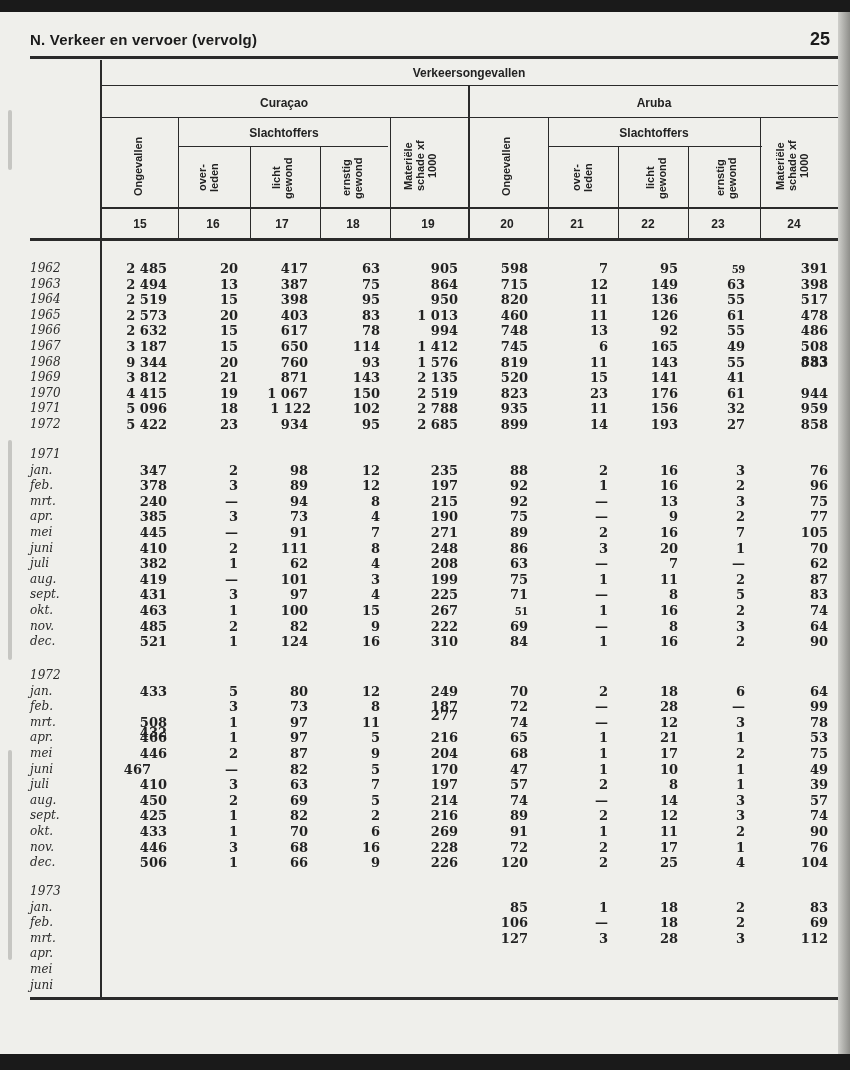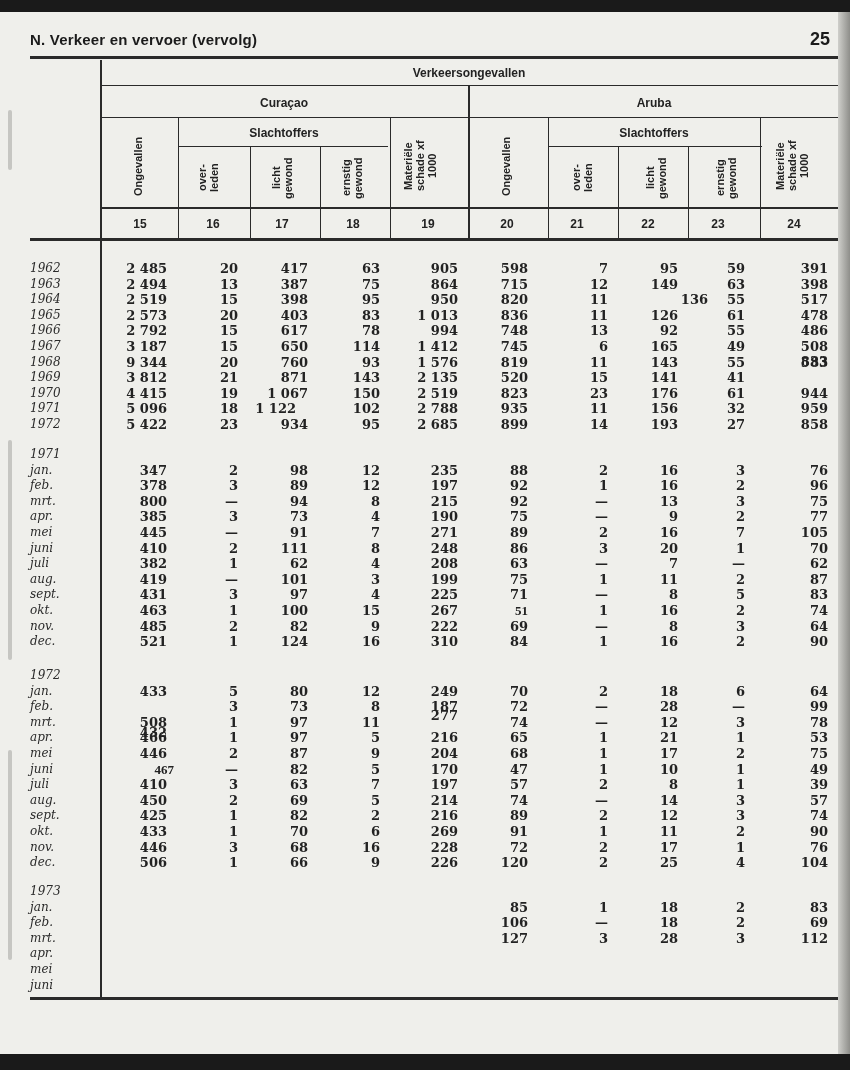--- a/index.html
+++ b/index.html
@@ -78,57 +78,57 @@
 <div id="body-rows">
     <div class="rowlabel" style="top: 261px;">1962</div>
     <div class="cell" style="top: 261px; left: 107px; width: 60px;">2 485</div>
     <div class="cell" style="top: 261px; left: 178px; width: 60px;">20</div>
     <div class="cell" style="top: 261px; left: 248px; width: 60px;">417</div>
     <div class="cell" style="top: 261px; left: 320px; width: 60px;">63</div>
     <div class="cell" style="top: 261px; left: 398px; width: 60px;">905</div>
     <div class="cell" style="top: 261px; left: 468px; width: 60px;">598</div>
     <div class="cell" style="top: 261px; left: 548px; width: 60px;">7</div>
     <div class="cell" style="top: 261px; left: 618px; width: 60px;">95</div>
-    <div class="cell" style="top: 261px; left: 685px; width: 60px;">59</div>
+    <div class="cell" style="top: 261px; left: 685px; width: 60px; font-family: Liberation Serif, serif;">59</div>
     <div class="cell" style="top: 261px; left: 768px; width: 60px;">391</div>
     <div class="rowlabel" style="top: 276.6px;">1963</div>
     <div class="cell" style="top: 276.6px; left: 107px; width: 60px;">2 494</div>
     <div class="cell" style="top: 276.6px; left: 178px; width: 60px;">13</div>
     <div class="cell" style="top: 276.6px; left: 248px; width: 60px;">387</div>
     <div class="cell" style="top: 276.6px; left: 320px; width: 60px;">75</div>
     <div class="cell" style="top: 276.6px; left: 398px; width: 60px;">864</div>
     <div class="cell" style="top: 276.6px; left: 468px; width: 60px;">715</div>
     <div class="cell" style="top: 276.6px; left: 548px; width: 60px;">12</div>
     <div class="cell" style="top: 276.6px; left: 618px; width: 60px;">149</div>
     <div class="cell" style="top: 276.6px; left: 685px; width: 60px;">63</div>
     <div class="cell" style="top: 276.6px; left: 768px; width: 60px;">398</div>
     <div class="rowlabel" style="top: 292.2px;">1964</div>
     <div class="cell" style="top: 292.2px; left: 107px; width: 60px;">2 519</div>
     <div class="cell" style="top: 292.2px; left: 178px; width: 60px;">15</div>
     <div class="cell" style="top: 292.2px; left: 248px; width: 60px;">398</div>
     <div class="cell" style="top: 292.2px; left: 320px; width: 60px;">95</div>
     <div class="cell" style="top: 292.2px; left: 398px; width: 60px;">950</div>
     <div class="cell" style="top: 292.2px; left: 468px; width: 60px;">820</div>
     <div class="cell" style="top: 292.2px; left: 548px; width: 60px;">11</div>
-    <div class="cell" style="top: 292.2px; left: 648px; width: 60px;">136</div>
+    <div class="cell" style="top: 292.2px; left: 618px; width: 60px;">136</div>
     <div class="cell" style="top: 292.2px; left: 685px; width: 60px;">55</div>
     <div class="cell" style="top: 292.2px; left: 768px; width: 60px;">517</div>
     <div class="rowlabel" style="top: 307.8px;">1965</div>
     <div class="cell" style="top: 307.8px; left: 107px; width: 60px;">2 573</div>
     <div class="cell" style="top: 307.8px; left: 178px; width: 60px;">20</div>
     <div class="cell" style="top: 307.8px; left: 248px; width: 60px;">403</div>
     <div class="cell" style="top: 307.8px; left: 320px; width: 60px;">83</div>
     <div class="cell" style="top: 307.8px; left: 398px; width: 60px;">1 013</div>
-    <div class="cell" style="top: 307.8px; left: 468px; width: 60px;">836</div>
+    <div class="cell" style="top: 307.8px; left: 468px; width: 60px;">460</div>
     <div class="cell" style="top: 307.8px; left: 548px; width: 60px;">11</div>
     <div class="cell" style="top: 307.8px; left: 618px; width: 60px;">126</div>
     <div class="cell" style="top: 307.8px; left: 685px; width: 60px;">61</div>
     <div class="cell" style="top: 307.8px; left: 768px; width: 60px;">478</div>
     <div class="rowlabel" style="top: 323.4px;">1966</div>
-    <div class="cell" style="top: 323.4px; left: 107px; width: 60px;">2 792</div>
+    <div class="cell" style="top: 323.4px; left: 107px; width: 60px;">2 632</div>
     <div class="cell" style="top: 323.4px; left: 178px; width: 60px;">15</div>
     <div class="cell" style="top: 323.4px; left: 248px; width: 60px;">617</div>
     <div class="cell" style="top: 323.4px; left: 320px; width: 60px;">78</div>
     <div class="cell" style="top: 323.4px; left: 398px; width: 60px;">994</div>
     <div class="cell" style="top: 323.4px; left: 468px; width: 60px;">748</div>
     <div class="cell" style="top: 323.4px; left: 548px; width: 60px;">13</div>
     <div class="cell" style="top: 323.4px; left: 618px; width: 60px;">92</div>
     <div class="cell" style="top: 323.4px; left: 685px; width: 60px;">55</div>
     <div class="cell" style="top: 323.4px; left: 768px; width: 60px;">486</div>
     <div class="rowlabel" style="top: 339px;">1967</div>
@@ -171,21 +171,21 @@
     <div class="cell" style="top: 385.8px; left: 320px; width: 60px;">150</div>
     <div class="cell" style="top: 385.8px; left: 398px; width: 60px;">2 519</div>
     <div class="cell" style="top: 385.8px; left: 468px; width: 60px;">823</div>
     <div class="cell" style="top: 385.8px; left: 548px; width: 60px;">23</div>
     <div class="cell" style="top: 385.8px; left: 618px; width: 60px;">176</div>
     <div class="cell" style="top: 385.8px; left: 685px; width: 60px;">61</div>
     <div class="cell" style="top: 385.8px; left: 768px; width: 60px;">944</div>
     <div class="rowlabel" style="top: 401.4px;">1971</div>
     <div class="cell" style="top: 401.4px; left: 107px; width: 60px;">5 096</div>
     <div class="cell" style="top: 401.4px; left: 178px; width: 60px;">18</div>
-    <div class="cell" style="top: 401.4px; left: 236px; width: 60px;">1 122</div>
+    <div class="cell" style="top: 401.4px; left: 251px; width: 60px;">1 122</div>
     <div class="cell" style="top: 401.4px; left: 320px; width: 60px;">102</div>
     <div class="cell" style="top: 401.4px; left: 398px; width: 60px;">2 788</div>
     <div class="cell" style="top: 401.4px; left: 468px; width: 60px;">935</div>
     <div class="cell" style="top: 401.4px; left: 548px; width: 60px;">11</div>
     <div class="cell" style="top: 401.4px; left: 618px; width: 60px;">156</div>
     <div class="cell" style="top: 401.4px; left: 685px; width: 60px;">32</div>
     <div class="cell" style="top: 401.4px; left: 768px; width: 60px;">959</div>
     <div class="rowlabel" style="top: 417px;">1972</div>
     <div class="cell" style="top: 417px; left: 107px; width: 60px;">5 422</div>
     <div class="cell" style="top: 417px; left: 178px; width: 60px;">23</div>
@@ -214,21 +214,21 @@
     <div class="cell" style="top: 478.2px; left: 178px; width: 60px;">3</div>
     <div class="cell" style="top: 478.2px; left: 248px; width: 60px;">89</div>
     <div class="cell" style="top: 478.2px; left: 320px; width: 60px;">12</div>
     <div class="cell" style="top: 478.2px; left: 398px; width: 60px;">197</div>
     <div class="cell" style="top: 478.2px; left: 468px; width: 60px;">92</div>
     <div class="cell" style="top: 478.2px; left: 548px; width: 60px;">1</div>
     <div class="cell" style="top: 478.2px; left: 618px; width: 60px;">16</div>
     <div class="cell" style="top: 478.2px; left: 685px; width: 60px;">2</div>
     <div class="cell" style="top: 478.2px; left: 768px; width: 60px;">96</div>
     <div class="rowlabel" style="top: 493.8px;">mrt.</div>
-    <div class="cell" style="top: 493.8px; left: 107px; width: 60px;">800</div>
+    <div class="cell" style="top: 493.8px; left: 107px; width: 60px;">240</div>
     <div class="cell" style="top: 493.8px; left: 178px; width: 60px;">—</div>
     <div class="cell" style="top: 493.8px; left: 248px; width: 60px;">94</div>
     <div class="cell" style="top: 493.8px; left: 320px; width: 60px;">8</div>
     <div class="cell" style="top: 493.8px; left: 398px; width: 60px;">215</div>
     <div class="cell" style="top: 493.8px; left: 468px; width: 60px;">92</div>
     <div class="cell" style="top: 493.8px; left: 548px; width: 60px;">—</div>
     <div class="cell" style="top: 493.8px; left: 618px; width: 60px;">13</div>
     <div class="cell" style="top: 493.8px; left: 685px; width: 60px;">3</div>
     <div class="cell" style="top: 493.8px; left: 768px; width: 60px;">75</div>
     <div class="rowlabel" style="top: 509.4px;">apr.</div>
@@ -380,21 +380,21 @@
     <div class="cell" style="top: 746px; left: 178px; width: 60px;">2</div>
     <div class="cell" style="top: 746px; left: 248px; width: 60px;">87</div>
     <div class="cell" style="top: 746px; left: 320px; width: 60px;">9</div>
     <div class="cell" style="top: 746px; left: 398px; width: 60px;">204</div>
     <div class="cell" style="top: 746px; left: 468px; width: 60px;">68</div>
     <div class="cell" style="top: 746px; left: 548px; width: 60px;">1</div>
     <div class="cell" style="top: 746px; left: 618px; width: 60px;">17</div>
     <div class="cell" style="top: 746px; left: 685px; width: 60px;">2</div>
     <div class="cell" style="top: 746px; left: 768px; width: 60px;">75</div>
     <div class="rowlabel" style="top: 761.6px;">juni</div>
-    <div class="cell" style="top: 761.6px; left: 114px; width: 60px; font-family: Liberation Serif, serif;">467</div>
+    <div class="cell" style="top: 761.6px; left: 91px; width: 60px;">467</div>
     <div class="cell" style="top: 761.6px; left: 178px; width: 60px;">—</div>
     <div class="cell" style="top: 761.6px; left: 248px; width: 60px;">82</div>
     <div class="cell" style="top: 761.6px; left: 320px; width: 60px;">5</div>
     <div class="cell" style="top: 761.6px; left: 398px; width: 60px;">170</div>
     <div class="cell" style="top: 761.6px; left: 468px; width: 60px;">47</div>
     <div class="cell" style="top: 761.6px; left: 548px; width: 60px;">1</div>
     <div class="cell" style="top: 761.6px; left: 618px; width: 60px;">10</div>
     <div class="cell" style="top: 761.6px; left: 685px; width: 60px;">1</div>
     <div class="cell" style="top: 761.6px; left: 768px; width: 60px;">49</div>
     <div class="rowlabel" style="top: 777.2px;">juli</div>

